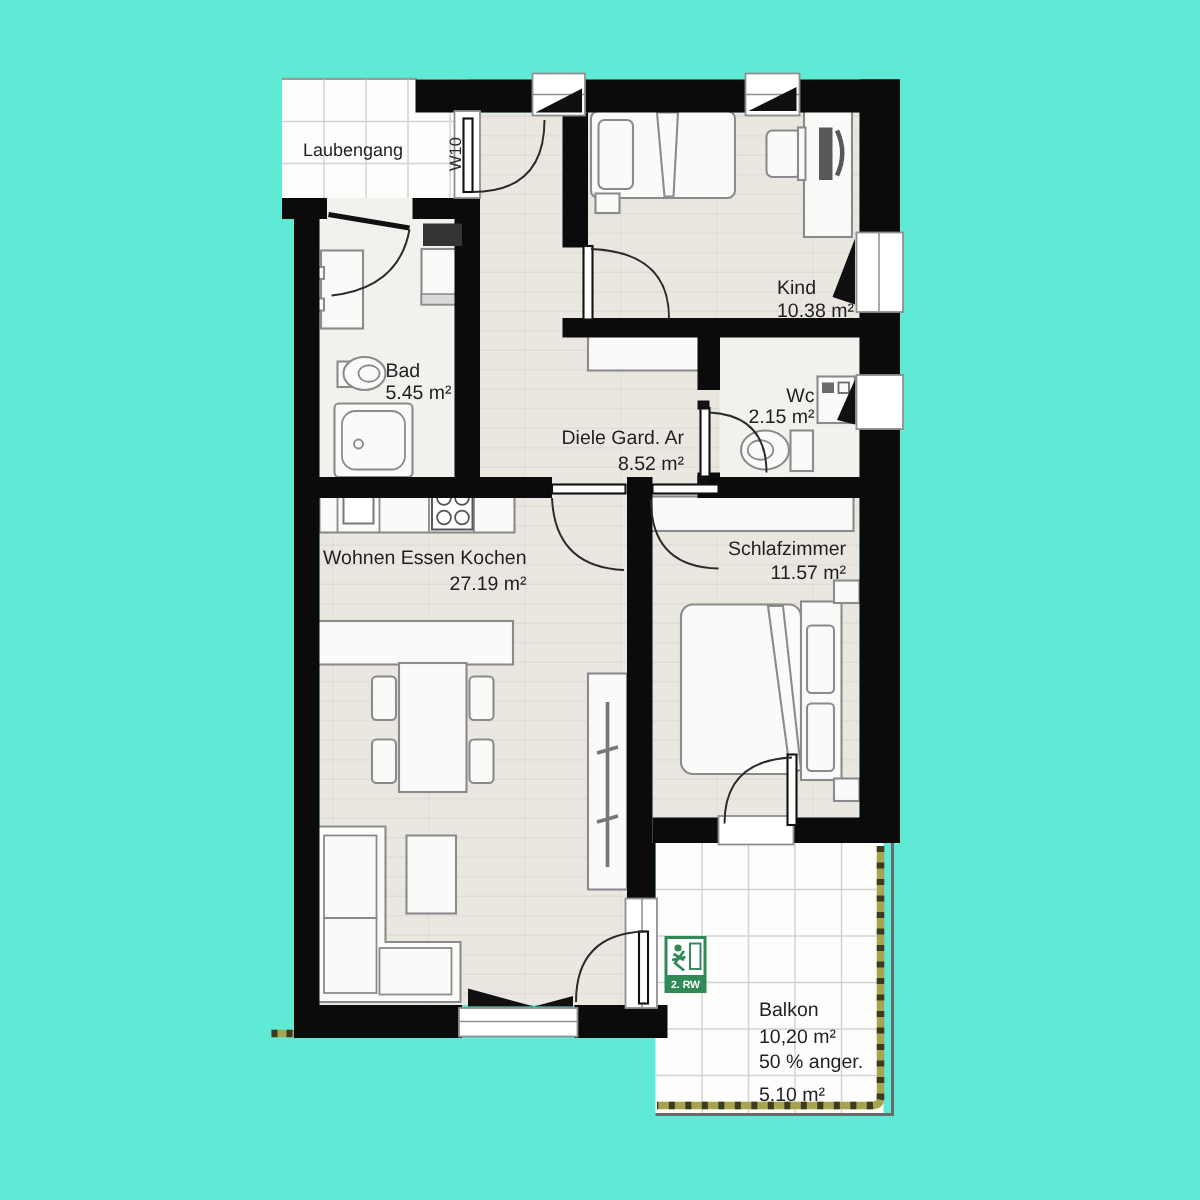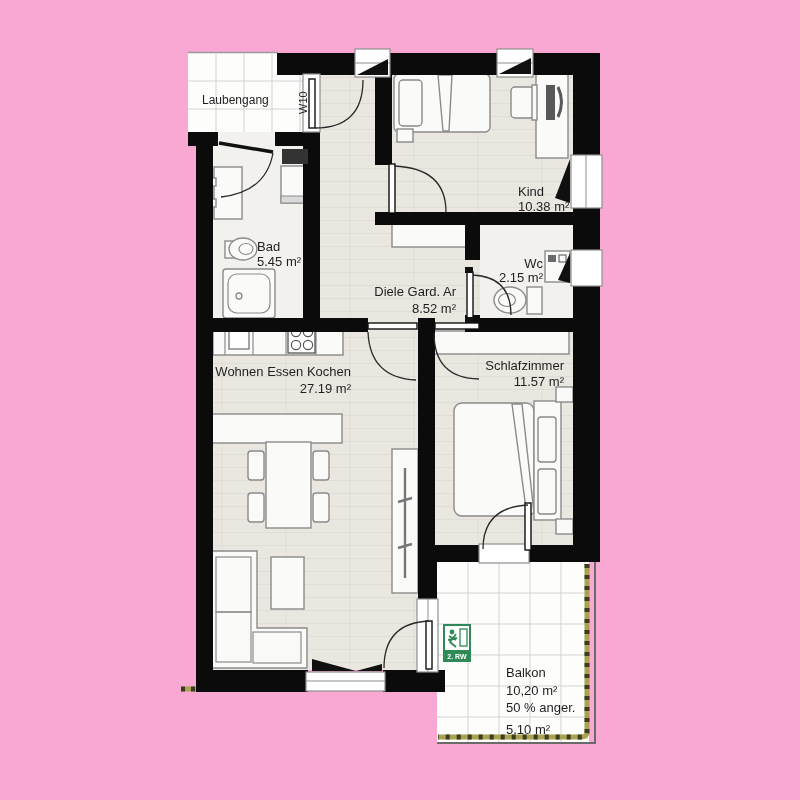--- a/index.html
+++ b/index.html
@@ -1,16 +1,16 @@
 <!DOCTYPE html>
 <html><head>
 <meta charset="utf-8">
 <style>
   html,body{margin:0;padding:0;background:#ffffff;}
-  .stage{position:relative;width:800px;height:800px;background:#f9a8d4;overflow:hidden;}
+  .stage{position:relative;width:800px;height:800px;background:#5eead4;overflow:hidden;}
   svg{display:block;}
   text{font-family:"Liberation Sans","DejaVu Sans",sans-serif;fill:#1f1f1f;}
   .room-label{font-size:13px;}
   .small-label{font-size:12px;}
   .unit-label{font-size:11px;fill:#2a2a2a;}
   .escape-label{font-size:7px;font-weight:bold;fill:#ffffff;}
   .wall{fill:#0b0b0b;}
   .furn{fill:#fafaf8;stroke:#8b8b8b;stroke-width:1.4;}
   .furn-line{fill:none;stroke:#8b8b8b;stroke-width:1.2;}
   .win{fill:#ffffff;stroke:#8f8f8f;stroke-width:1.2;}

